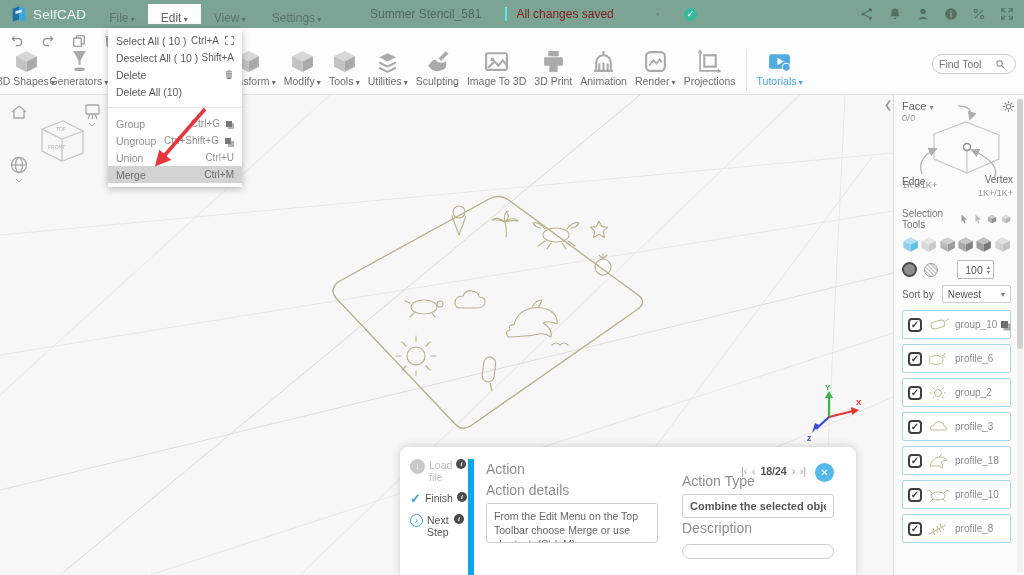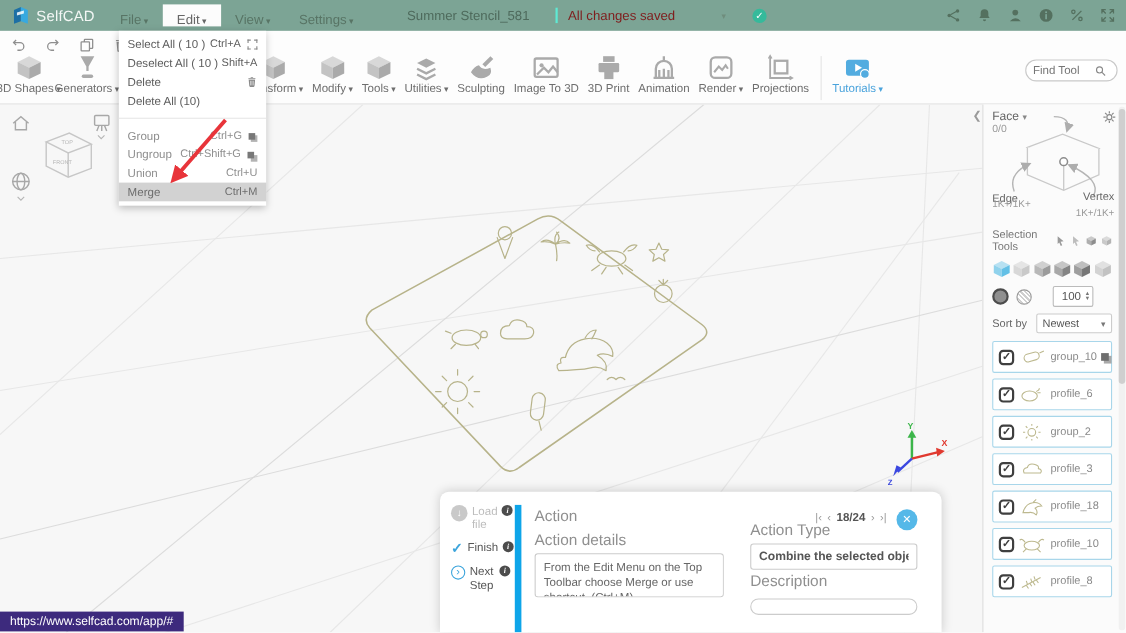--- a/index.html
+++ b/index.html
@@ -719,15 +719,14 @@
         <span>›|</span>
       </div>
       <span class="closebtn">✕</span>
       <div class="tl" style="margin-top:14px">Action Type</div>
       <input class="tbox tbold" value="Combine the selected objects" style="">
       <div class="tl">Description</div>
       <input class="tbox tdesc" value="" style="">
     </div>
   </div>
 
-  <div class="urltip">https://www.selfcad.com/app/#</div>
 
 </div>
 
 </body></html>

